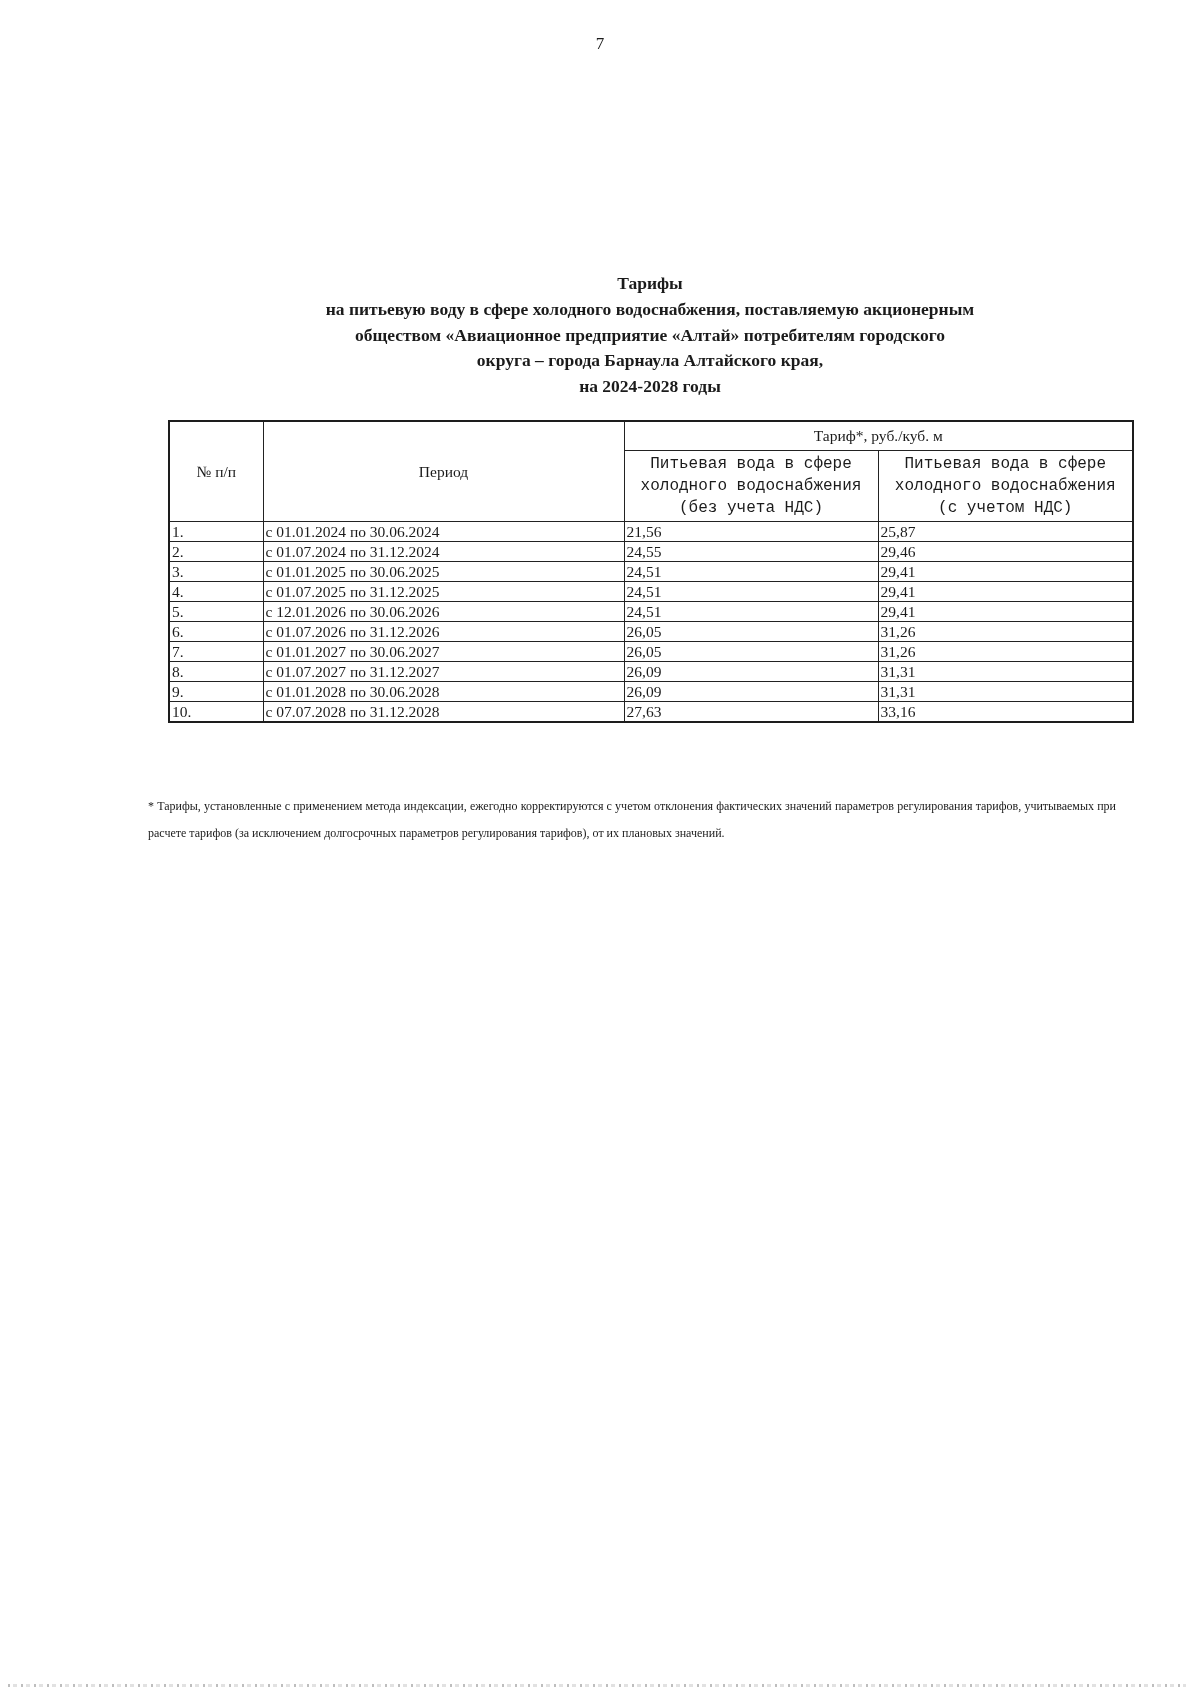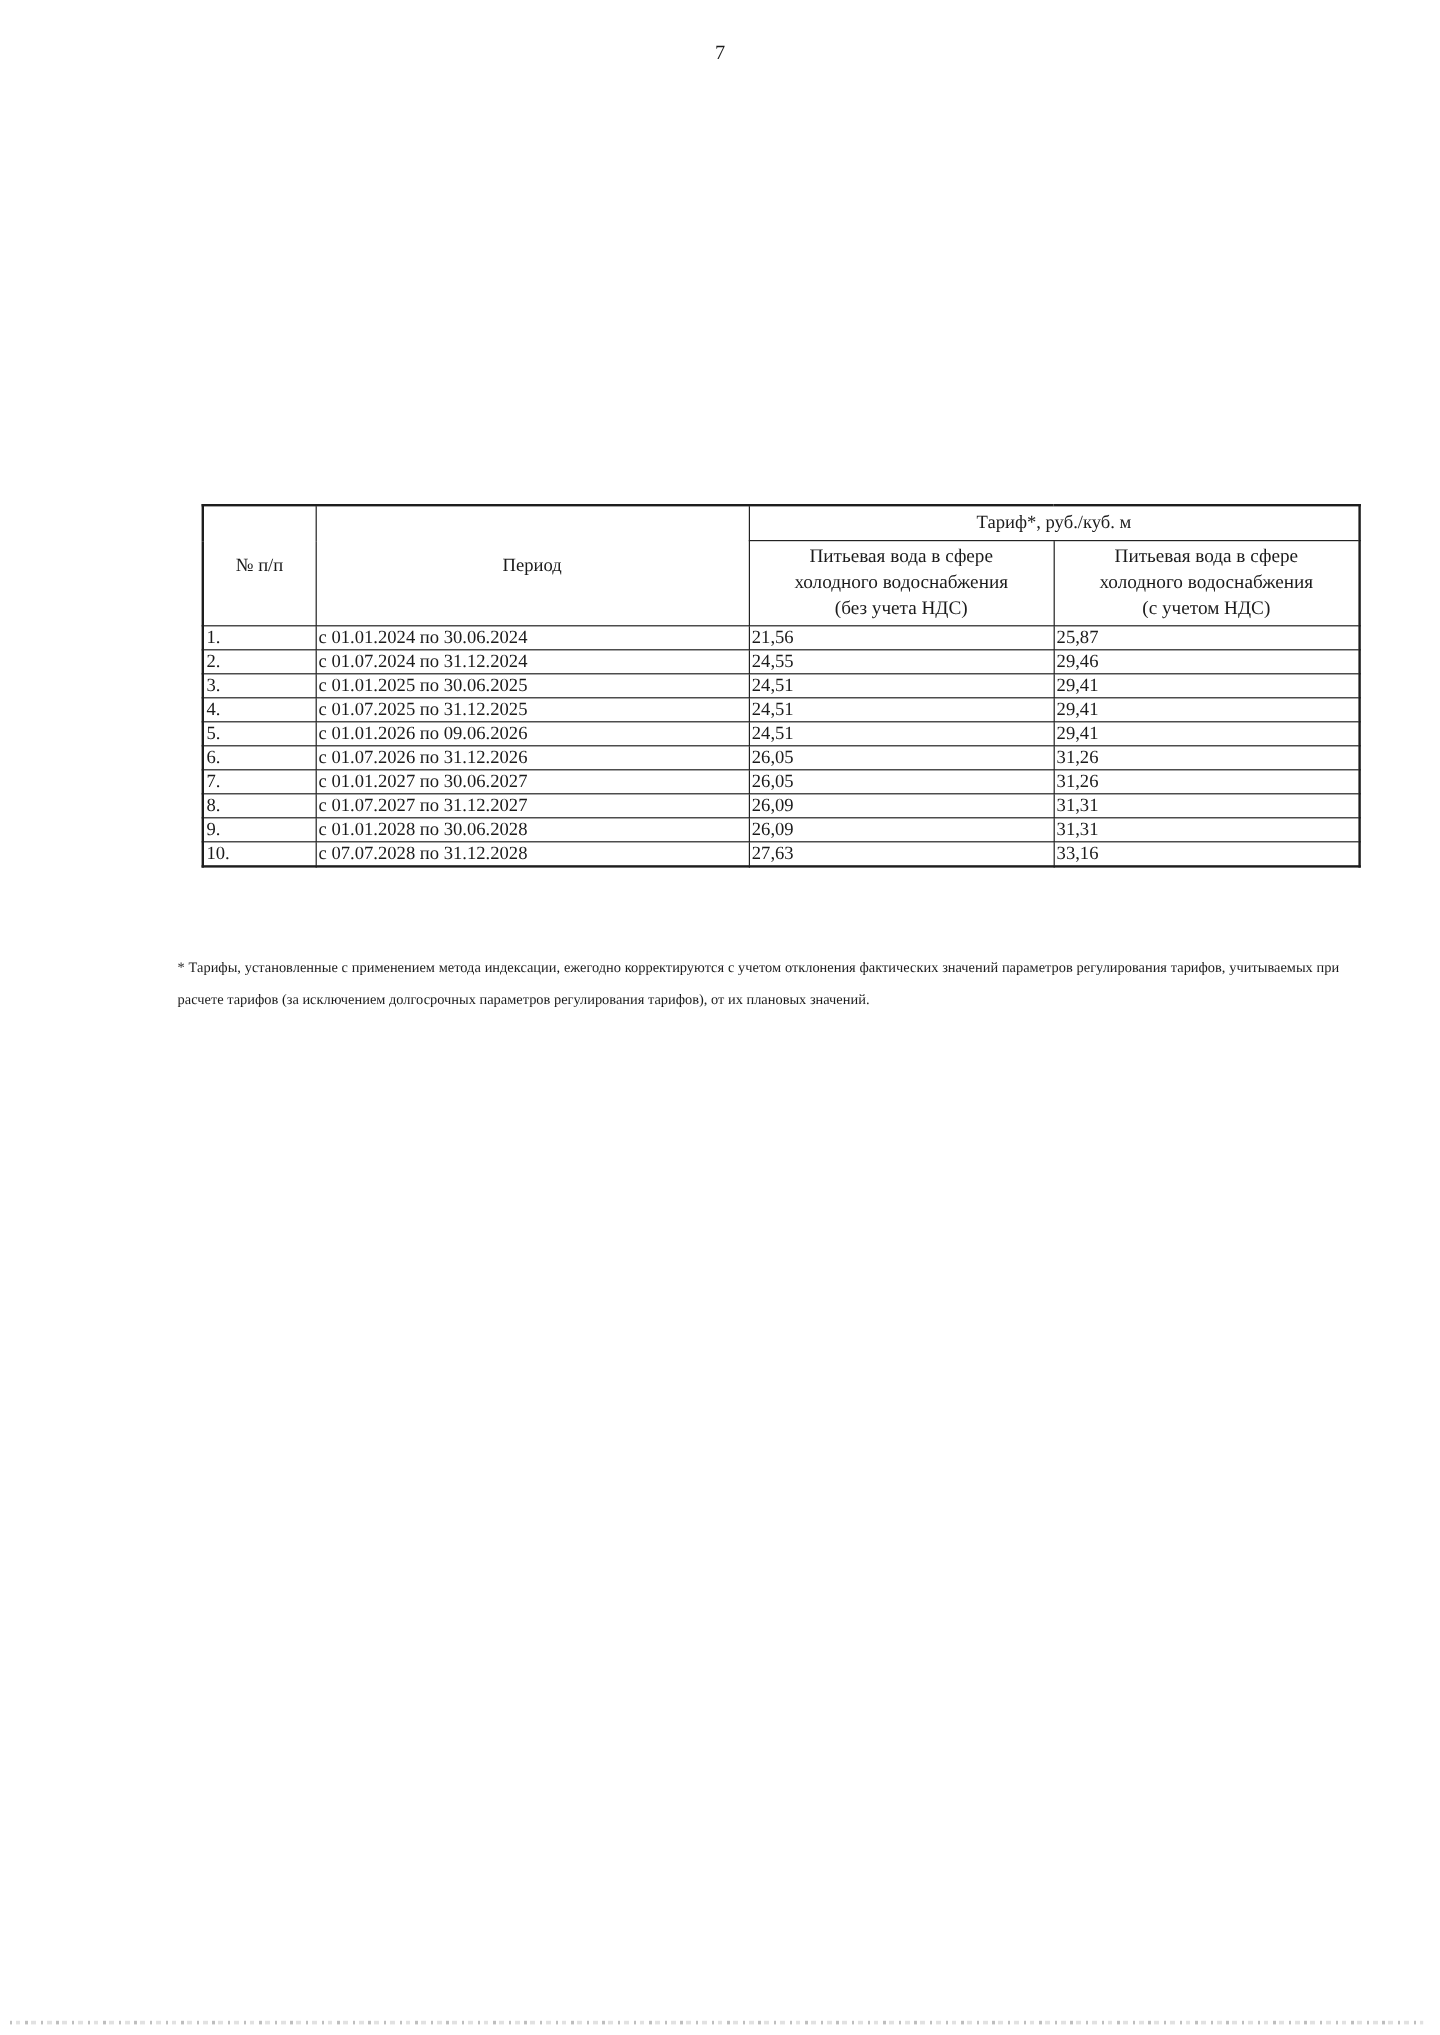--- a/index.html
+++ b/index.html
@@ -65,20 +65,21 @@
     font-weight: normal;
     overflow: hidden;
   }
   .tariff-table { border: 2.4px solid #1d1d1d; }
   .tariff-table .group-header-cell { height: 28px; }
   .tariff-table .sub-header-cell {
     height: 70px;
     line-height: 22px;
     white-space: pre-line;
     font-size: 16px;
+    font-family: Liberation Mono, monospace;
   }
   .tariff-table tbody td {
     height: 19px;
     line-height: 19px;
     font-size: 15.5px;
   }
   .footnote {
     position: absolute;
     top: 793px;
     left: 148px;
@@ -104,20 +105,25 @@
   }
 </style>
 </head>
 <body>
 
 <div class="page">
 
   <div class="page-number">7</div>
 
 
+  <div class="doc-title">Тарифы
+на питьевую воду в сфере холодного водоснабжения, поставляемую акционерным
+обществом «Авиационное предприятие «Алтай» потребителям городского
+округа – города Барнаула Алтайского края,
+на 2024-2028 годы</div>
 
   <table class="tariff-table">
     <colgroup>
       <col class="c1">
         <col class="c2">
         <col class="c3">
         <col class="c4">
     </colgroup>
     <thead>
       <tr>
@@ -154,21 +160,21 @@
           <td>29,41</td>
         </tr>
         <tr>
           <td>4.</td>
           <td>с 01.07.2025 по 31.12.2025</td>
           <td>24,51</td>
           <td>29,41</td>
         </tr>
         <tr>
           <td>5.</td>
-          <td>с 01.01.2026 по 09.06.2026</td>
+          <td>с 12.01.2026 по 30.06.2026</td>
           <td>24,51</td>
           <td>29,41</td>
         </tr>
         <tr>
           <td>6.</td>
           <td>с 01.07.2026 по 31.12.2026</td>
           <td>26,05</td>
           <td>31,26</td>
         </tr>
         <tr>

